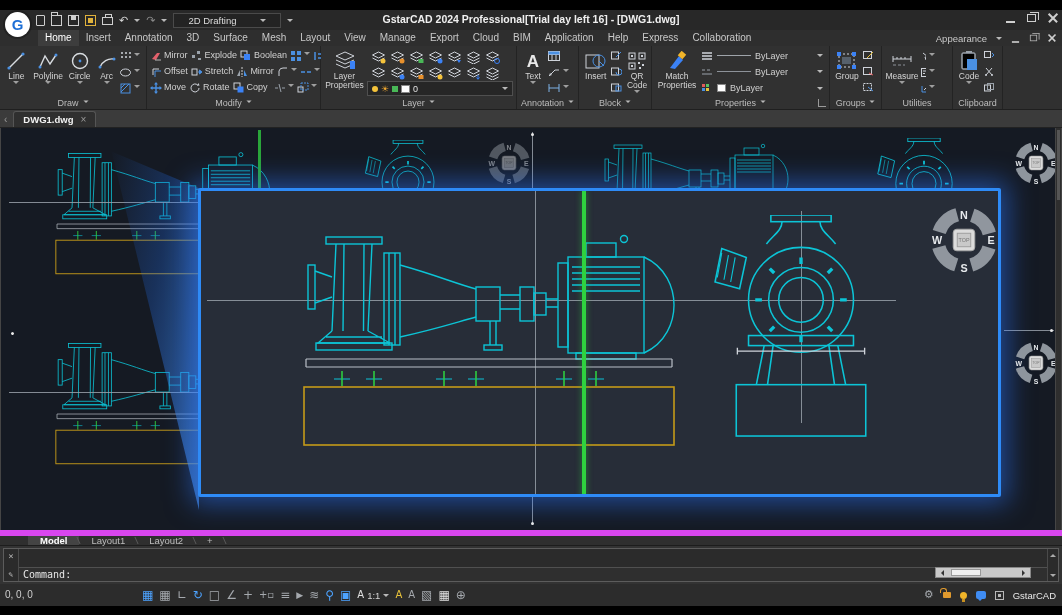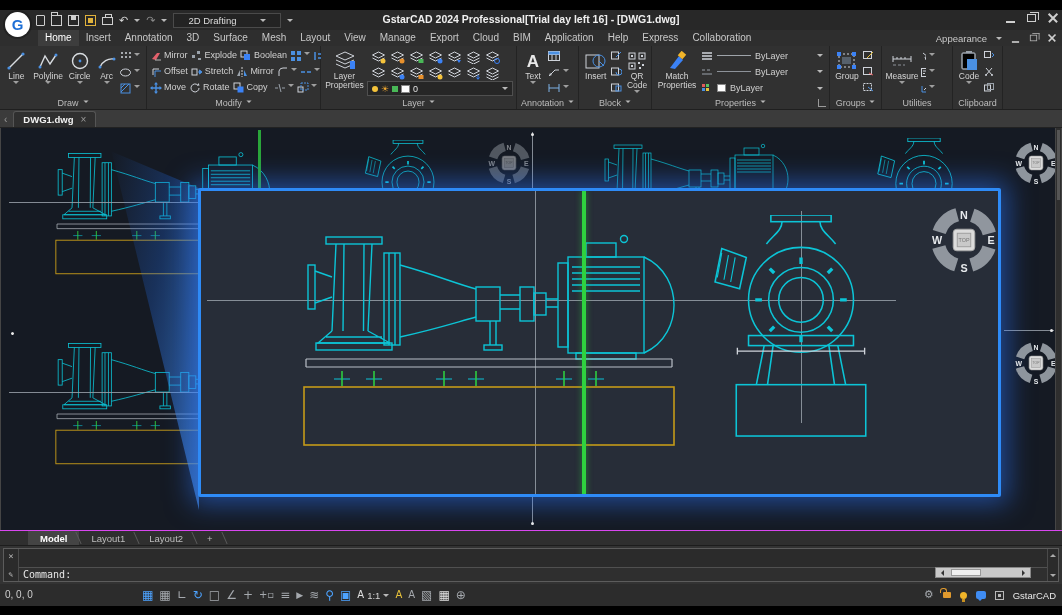--- a/index.html
+++ b/index.html
@@ -63,21 +63,21 @@
 .beam{left:110px;top:14px;width:88px;height:368px;background:linear-gradient(100deg,rgba(25,80,190,0) 0%,rgba(35,110,235,.28) 45%,rgba(70,150,255,.62) 100%);clip-path:polygon(0 2.5%,100% 12.6%,100% 100%,1% 3%)}
 .vp{left:197px;top:60px;width:803px;height:309px;background:#272d38;border:3px solid #2e8bf7;border-radius:2px;box-shadow:0 0 26px 7px rgba(45,120,255,.5);overflow:hidden}
 .cl-h{height:1px;background:#98a0a8;opacity:.85}
 .cl-v{width:1px;background:#98a0a8;opacity:.85}
 .gline{width:3px;background:#2aa63a}
 .gline-big{width:4px;background:#2fd23f;box-shadow:0 0 6px #2fd23f88}
 .wdot{width:3px;height:3px;background:#e8e8e8;border-radius:50%}
 .vscr{right:0;top:0;width:6px;height:100%;background:#2e2e2e;border-left:1px solid #454545}
 .vscr .th{position:absolute;top:2px;left:1px;width:3px;height:70px;background:#555}
 
-.lbar{height:16px;background:#2f2f2f;display:flex;align-items:center;padding-left:28px;font-size:9.5px;color:#bdbdbd;border-top:1px solid #d946ef;border-bottom:1px solid #1d1d1d}
+.lbar{height:16px;background:#2f2f2f;display:flex;align-items:center;padding-left:28px;font-size:9.5px;color:#bdbdbd;border-top:6px solid #d946ef;border-bottom:1px solid #1d1d1d}
 .ltab{position:relative;padding:1px 12px;height:100%;display:flex;align-items:center}
 .ltab::after{content:"";position:absolute;right:0;top:1px;bottom:1px;width:1px;background:#5a5a5a;transform:skewX(24deg)}
 .ltab.on{background:#444;color:#fff;font-weight:bold}
 
 .cmd{height:38px;background:#333;padding:2px 3px;position:relative}
 .cmdbox{height:100%;border:1px solid #5c5c5c;background:#2b2b2b;display:flex;font-family:"DejaVu Sans Mono",monospace}
 .cgut{width:15px;border-right:1px solid #4a4a4a;display:flex;flex-direction:column;justify-content:space-between;align-items:center;padding:2px 0;color:#b5b5b5;font-size:9px}
 .cmain{flex:1;display:flex;flex-direction:column;overflow:hidden}
 .chist{flex:1;overflow:hidden;position:relative;font-size:10px;line-height:11px;color:#e6e6e6;padding-left:4px}
 .chist .inner{margin-top:-5px}

